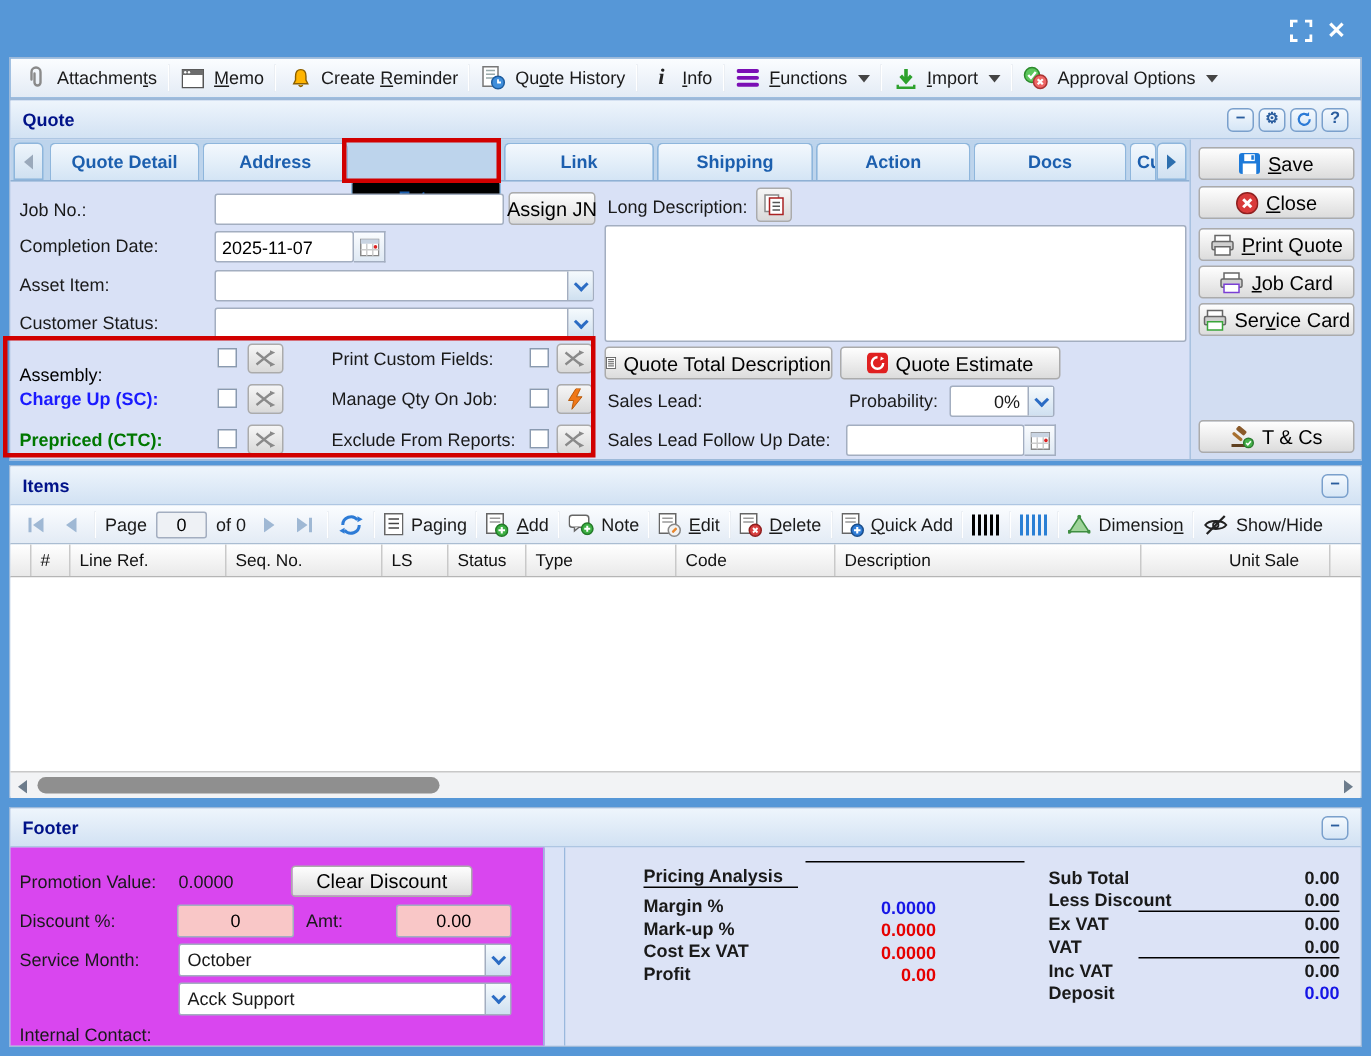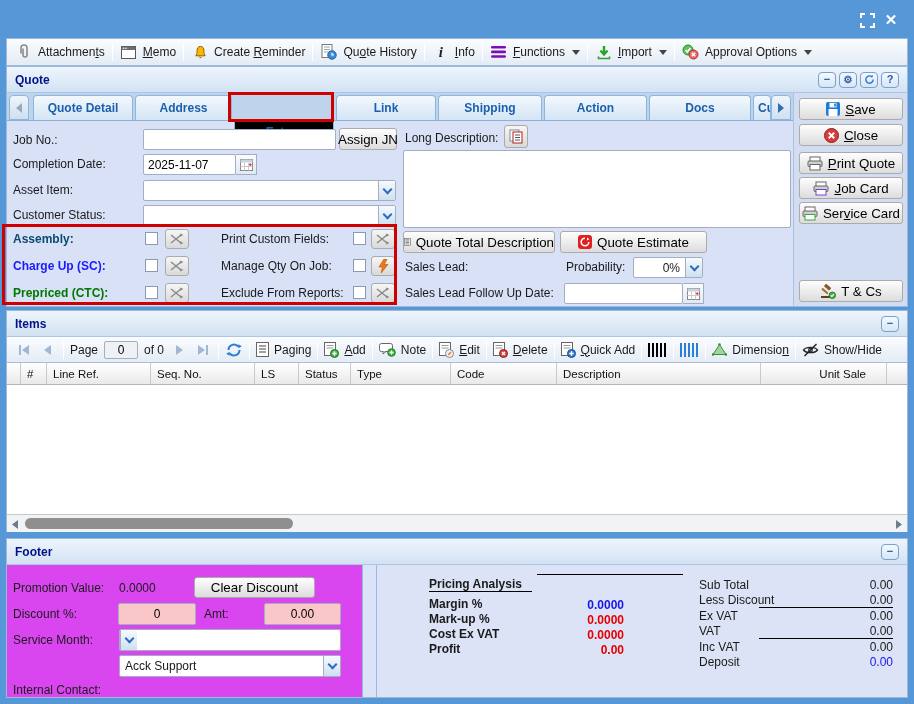--- a/index.html
+++ b/index.html
@@ -61,21 +61,21 @@
   
   .thead { display:flex; height:22px; border-bottom:1px solid #b5b5b5; background:linear-gradient(#ffffff,#e9e9e9); }
   .th { border-right:1px solid #c9c9c9; display:flex; align-items:center; padding:0 6px;
         font-size:11.5px; color:#111; overflow:hidden; white-space:nowrap; }
   
   .hscroll { background:#f2f3f5; border-top:1px solid #c8c8c8; position:relative; }
   .scroll-arrow { position:absolute; top:2px; width:14px; height:14px; display:flex; align-items:center; justify-content:center; cursor:pointer; }
   .thumb { position:absolute; left:18px; top:3px; width:268px; height:11px; background:#8f8f8f; border-radius:6px; cursor:grab; }
   
   .fright-val { position:absolute; width:77px; text-align:right; font-weight:bold; }
-  .t-row { display:flex; justify-content:space-between; height:15px; align-items:center; padding:0 6px 0 12px; font-weight:normal; }
+  .t-row { display:flex; justify-content:space-between; height:15px; align-items:center; padding:0 6px 0 12px; font-weight:bold; }
   .tline { height:1px; background:#000; margin:0 6px 0 72px; }
   u { text-decoration:underline; }
 </style>
 </head>
 <body>
 
 <div class="abs titlebar">
   <div class="abs winbtn" style="left:857px;top:10px;">
     <svg width="15" height="15" viewBox="0 0 15 15">
         <path d="M1 5 V1 H5 M10 1 H14 V5 M14 10 V14 H10 M5 14 H1 V10" stroke="#fff" stroke-width="2" fill="none"></path>
@@ -233,21 +233,21 @@
     </div>
 
     <span class="abs lbl" style="left:6px;top:115px;">Customer Status:</span>
     <div class="abs combo" style="left:136px;top:112px;width:253px;height:21px;">
       <span class="val"></span>
       <span class="combo-btn">
           <span class="chev"></span>
         </span>
     </div>
 
-    <span class="abs lbl" style="left: 6px; top: 139px; color: #0c4a6e; font-weight: bold;">Assembly:</span>
+    <span class="abs lbl" style="left: 6px; top: 150px; color: #000000;">Assembly:</span>
     <span class="abs cb" style="left:138px;top:139px;"></span>
     <span class="abs sbtn" style="left:158px;top:136px;">
         <svg width="14" height="12" viewBox="0 0 14 12">
           <path d="M1 2 L11 10 M1 10 L11 2" stroke="#8a8a8a" stroke-width="1.5"></path>
           <path d="M10 0.5 L13.5 2 L10 3.8 Z" fill="#8a8a8a"></path>
           <path d="M10 8.2 L13.5 10 L10 11.5 Z" fill="#8a8a8a"></path>
         </svg>
       </span>
     <span class="abs lbl" style="left:214px;top:139px;">Print Custom Fields:</span>
     <span class="abs cb" style="left:346px;top:139px;"></span>
@@ -582,20 +582,21 @@
       <span class="abs lbl" style="left:112px;top:16px;">0.0000</span>
       <button class="abs btn" style="left:187px;top:12px;width:121px;height:21px;">Clear Discount</button>
 
       <span class="abs lbl" style="left:6px;top:42px;">Discount %:</span>
       <input class="abs input pink" style="left: 111px; top: 38px; width: 78px; height: 22px;" value="0">
       <span class="abs lbl" style="left:197px;top:42px;">Amt:</span>
       <input class="abs input pink" style="left: 257px; top: 38px; width: 77px; height: 22px;" value="0.00">
 
       <span class="abs lbl" style="left:6px;top:68px;">Service Month:</span>
       <div class="abs combo" style="left:112px;top:64px;width:222px;height:22px;">
+        <span class="val">October</span>
         <span class="combo-btn">
             <span class="chev"></span>
           </span>
       </div>
 
       <span class="abs lbl" style="left:6px;top:94px;margin-top:24px;">Internal Contact:</span>
       <div class="abs combo" style="left:112px;top:90px;width:222px;height:22px;">
         <span class="val">Acck Support</span>
         <span class="combo-btn">
             <span class="chev"></span>

